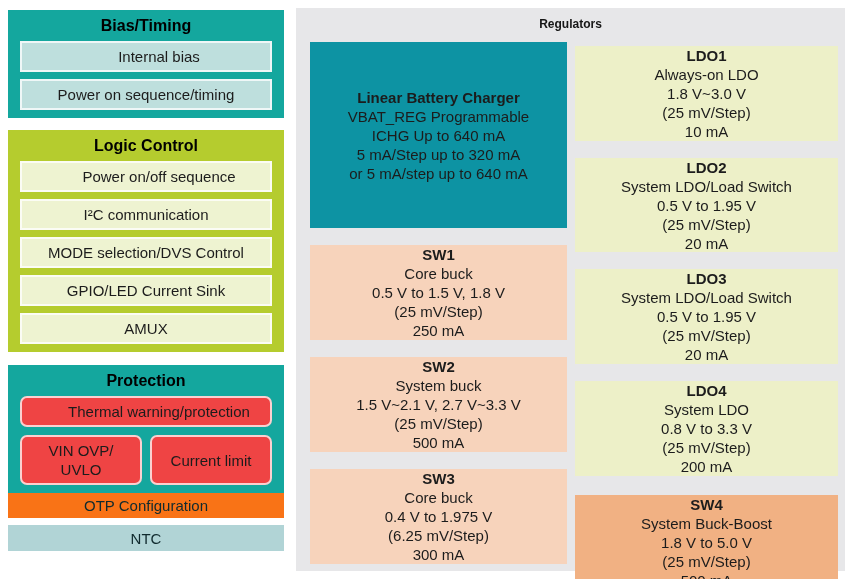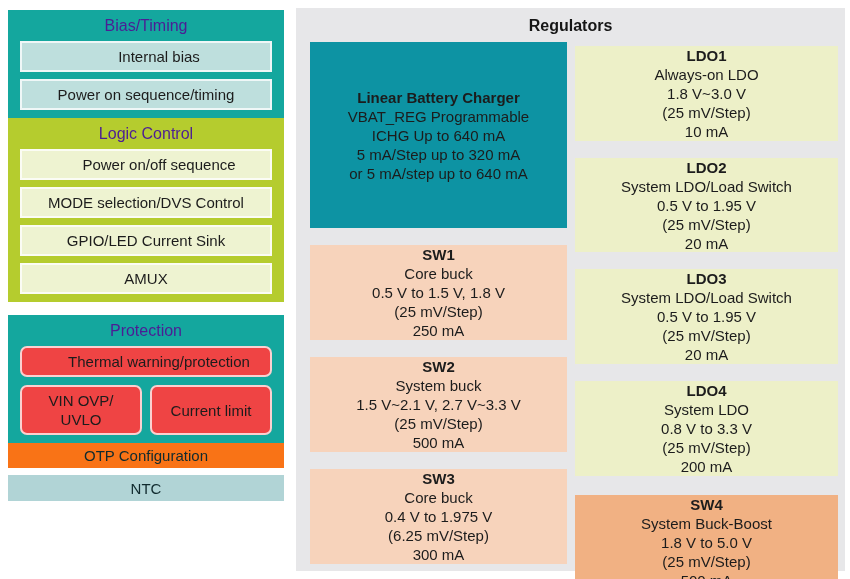--- a/index.html
+++ b/index.html
@@ -12,51 +12,51 @@
     overflow: hidden;
   }
   .screen { position: absolute; inset: 0; width: 850px; height: 579px; background: #fff; }
 
   
   .left-col { position: absolute; left: 8px; top: 10px; width: 276px; }
   .panel { width: 100%; padding: 6px 12px 8px; }
   .panel.teal { background: #14a79e; }
   .panel.lime { background: #b5cc2e; }
   .panel-title {
-    font-weight: normal; font-size: 16px; line-height: 20px;
-    text-align: center; margin-bottom: 5px; color: #4c1d95;
+    font-weight: bold; font-size: 16px; line-height: 20px;
+    text-align: center; margin-bottom: 5px; color: #000000;
   }
   .p-item {
     height: 31px; margin-top: 7px;
     display: flex; align-items: center; justify-content: center;
     font-size: 15px; text-align: center;
     border: 2px solid rgba(255,255,255,0.75);
   }
   .p-item.first { margin-top: 0; padding-left: 26px; }
   .teal .p-item { background: #bedfdd; }
   .panel.protection .p-item { background: #ef4444; border-radius: 7px; }
   .lime .p-item { background: #eef3d1; }
   .split-row { display: flex; gap: 8px; margin-top: 8px; }
   .split-row .p-item { flex: 1; height: 50px; margin-top: 0; line-height: 19px; white-space: pre-line; }
-  .logic-panel { }
+  .logic-panel { margin-top: 12px; }
   .protection-panel { margin-top: 13px; }
   .bar {
     height: 25px; display: flex; align-items: center; justify-content: center;
     font-size: 15px; color: #102a2e;
   }
   .bar.otp { background: #f97316; margin-top: 0; text-align: center; }
   .bar.ntc { background: #b1d4d6; margin-top: 7px; height: 26px; }
 
   
   .reg-panel {
     position: absolute; left: 296px; top: 8px;
     width: 549px; height: 563px; background: #e7e7e9;
   }
   .reg-title {
-    text-align: center; font-weight: bold; font-size: 16px;
+    text-align: center; font-weight: bold; font-size: 12px;
     padding-top: 9px; color: #161616;
   }
   .reg-grid {
     position: absolute; left: 14px; right: 7px; top: 34px; bottom: 7px;
     display: flex; gap: 8px;
   }
   .reg-col { display: flex; flex-direction: column; gap: 17px; }
   .reg-col.left { width: 257px; }
   .reg-col.right { flex: 1; padding-top: 4px; }
   .reg-block {
@@ -86,20 +86,21 @@
 
     <div class="panel teal">
       <div class="panel-title">Bias/Timing</div>
       <div class="p-item first">Internal bias</div>
       <div class="p-item">Power on sequence/timing</div>
     </div>
 
     <div class="panel lime logic-panel">
       <div class="panel-title">Logic Control</div>
       <div class="p-item first">Power on/off sequence</div>
+      <div class="p-item">I²C communication</div>
       <div class="p-item">MODE selection/DVS Control</div>
       <div class="p-item">GPIO/LED Current Sink</div>
       <div class="p-item">AMUX</div>
     </div>
 
     <div class="panel teal protection protection-panel">
       <div class="panel-title">Protection</div>
       <div class="p-item first">Thermal warning/protection</div>
       <div class="split-row">
         <div class="p-item">VIN OVP/

